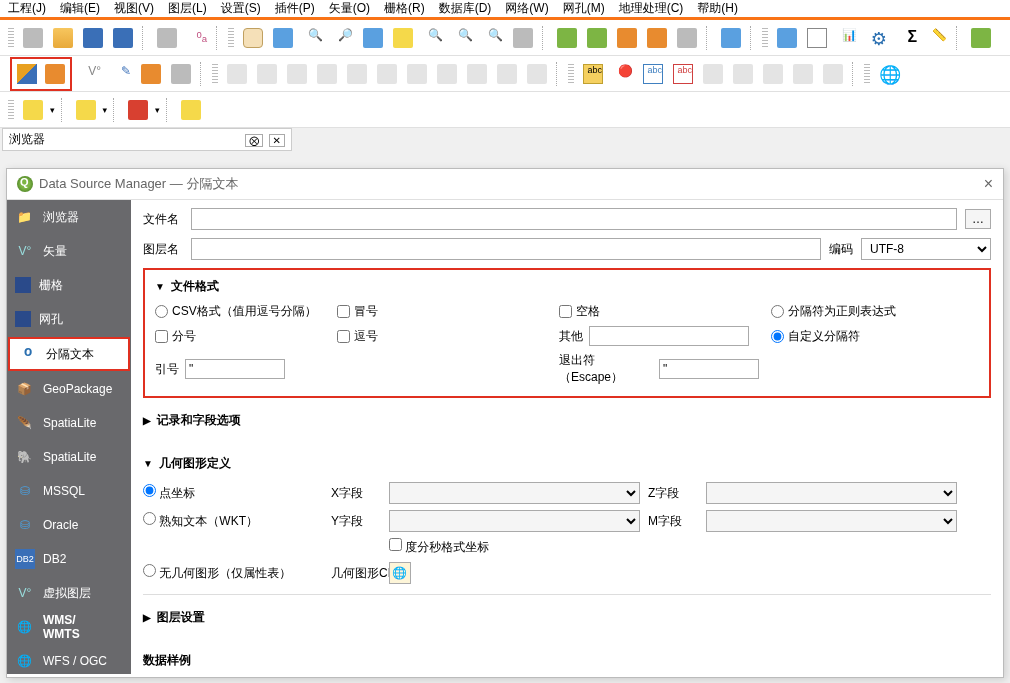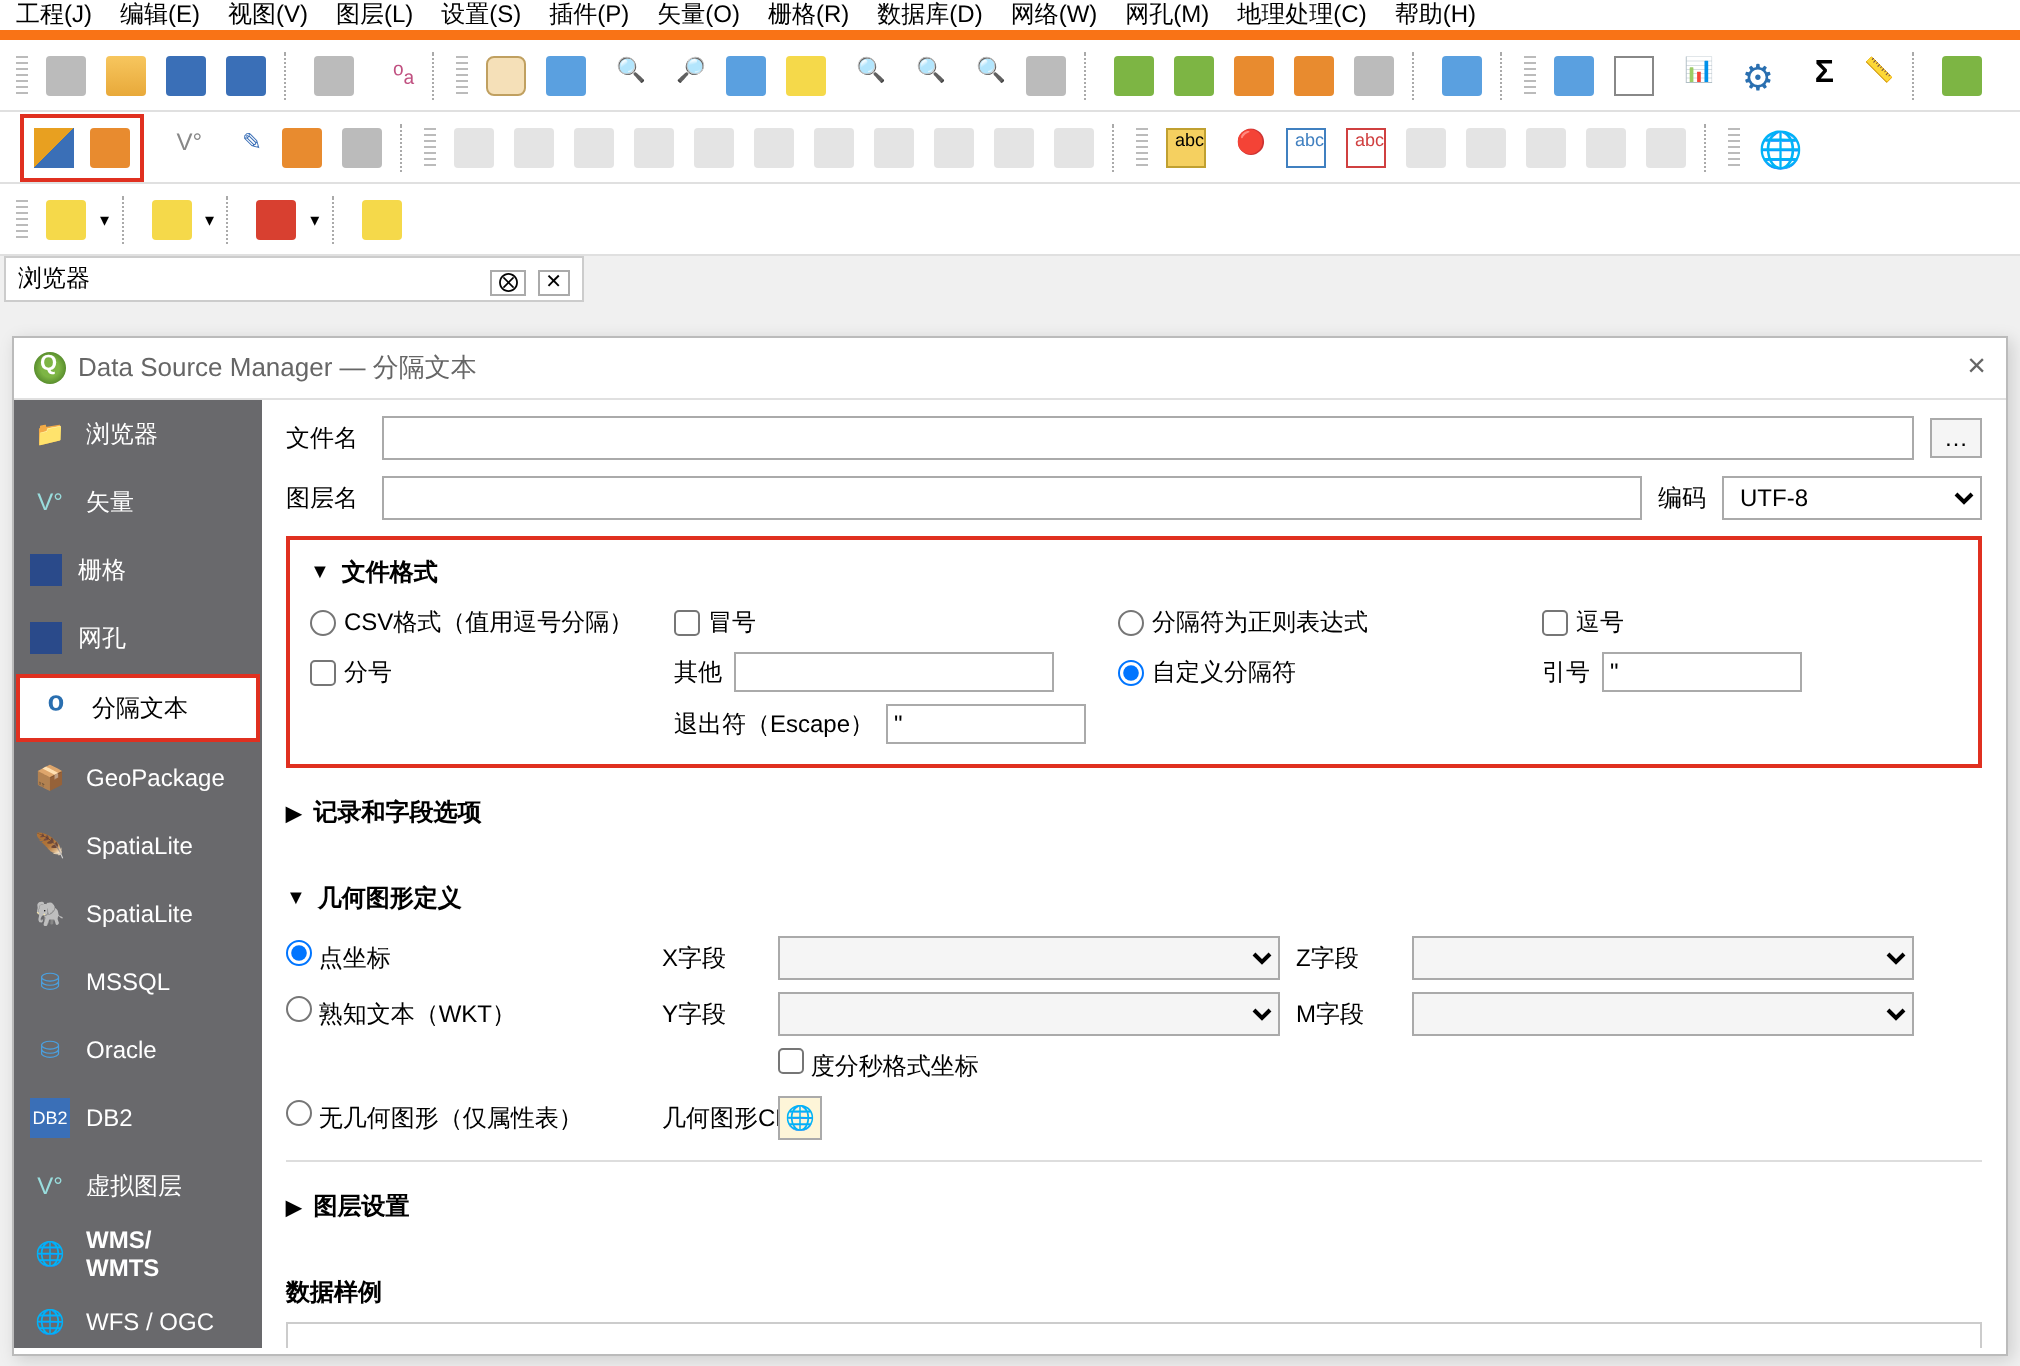--- a/index.html
+++ b/index.html
@@ -1,18 +1,18 @@
 <!DOCTYPE html>
 <html><head>
 <meta charset="utf-8">
 <style>
 * { margin: 0; padding: 0; box-sizing: border-box; font-family: "Microsoft YaHei", Arial, sans-serif; font-size: 12px; }
 body { background: #f0f0f0; width: 1010px; height: 683px; overflow: hidden; position: relative; }
 
-.menubar { background: #fff; padding: 2px 8px; display: flex; gap: 14px; border-bottom: 5px solid #f97316; height: 20px; align-items: center; }
+.menubar { background: #fff; padding: 2px 8px; display: flex; gap: 14px; border-bottom: 3px solid #f97316; height: 20px; align-items: center; }
 .menubar span { color: #000; cursor: default; }
 
 .toolbar { background: #fff; padding: 4px 8px; display: flex; align-items: center; gap: 4px; border-bottom: 1px solid #e0e0e0; height: 36px; }
 .toolbar .tb-btn { width: 26px; height: 26px; display: flex; align-items: center; justify-content: center; border-radius: 2px; text-align: right; }
 .toolbar .sep { width: 6px; height: 24px; border-left: 1px dotted #aaa; margin: 0 2px; }
 .toolbar .grip { width: 6px; height: 20px; background: repeating-linear-gradient(#bbb, #bbb 1px, transparent 1px, transparent 3px); margin-right: 2px; }
 
 .panel-label { background: #fff; border: 1px solid #ccc; padding: 2px 6px; display: flex; justify-content: space-between; align-items: center; width: 290px; margin-left: 2px; }
 .panel-label .ctrls span { border: 1px solid #aaa; padding: 0 3px; margin-left: 2px; font-size: 10px; }
 
@@ -394,32 +394,36 @@
         </div>
         <div class="group-grid">
           <label>
               <input type="radio" name="ff" style=""> 
               <span>CSV格式（值用逗号分隔）</span>
             </label>
           <label>
               <input type="checkbox" style=""> 
               <span>冒号</span>
             </label>
+          <label>
+              <input type="checkbox" style=""> 
+              <span>空格</span>
+            </label>
 
           <label>
               <input type="radio" name="ff" style=""> 
               <span>分隔符为正则表达式</span>
             </label>
           <label>
               <input type="checkbox" style=""> 
+              <span>分号</span>
+            </label>
+          <label>
+              <input type="checkbox" style=""> 
               <span>逗号</span>
-            </label>
-          <label>
-              <input type="checkbox" style=""> 
-              <span>分号</span>
             </label>
           <div class="inline-field">
               <span>其他</span> 
               <input type="text" class="small" style="width: 160px;" value="">
             </div>
 
           <label>
               <input type="radio" name="ff" checked="" style=""> 
               <span>自定义分隔符</span>
             </label>

